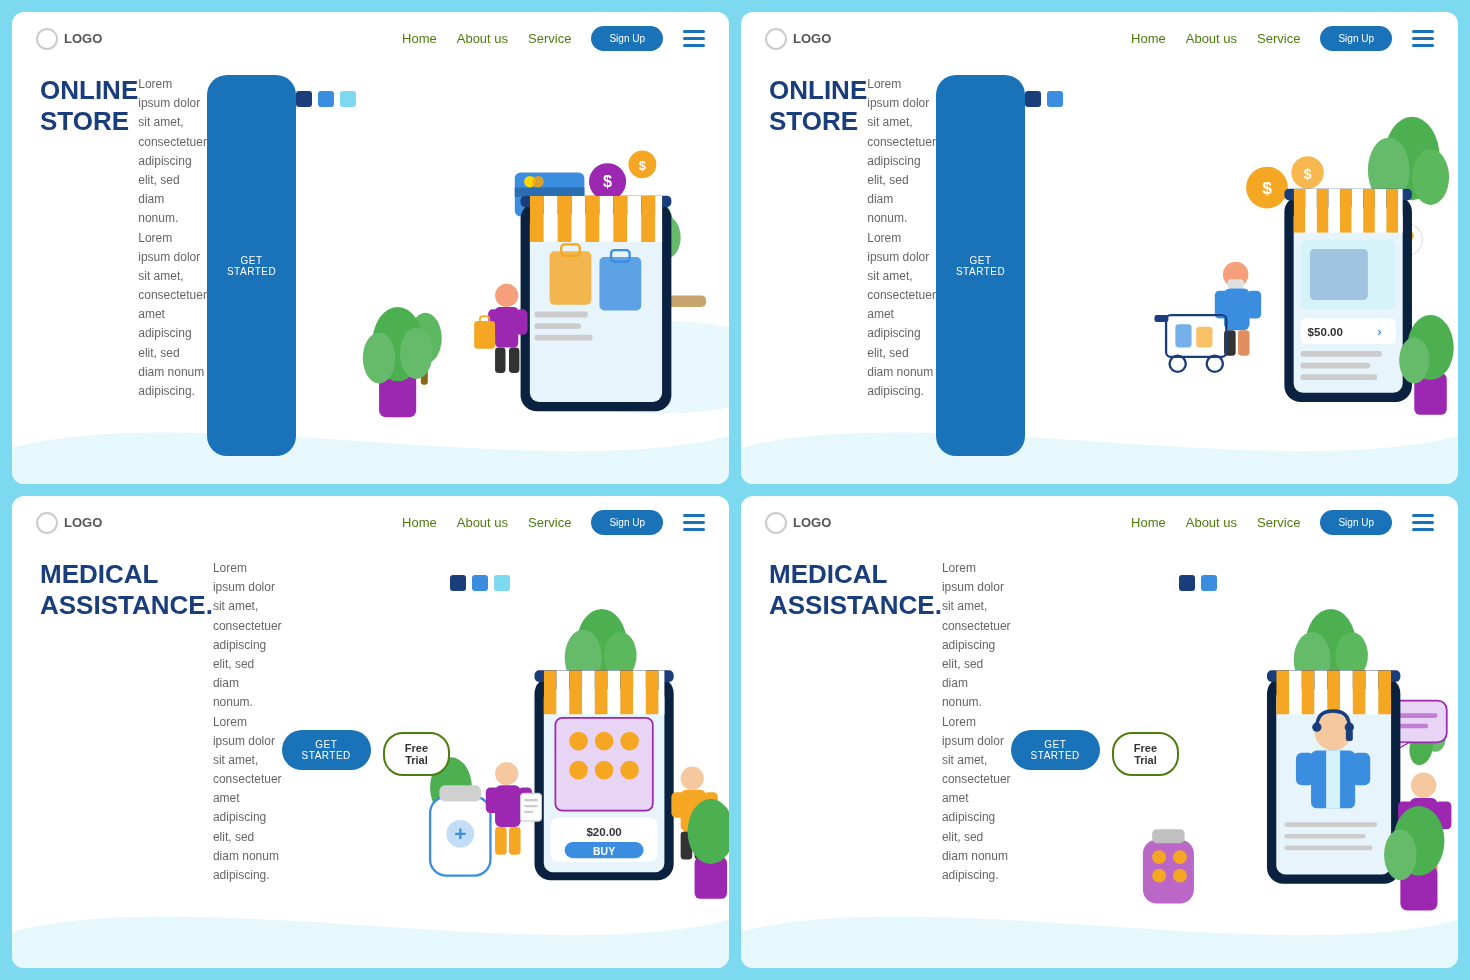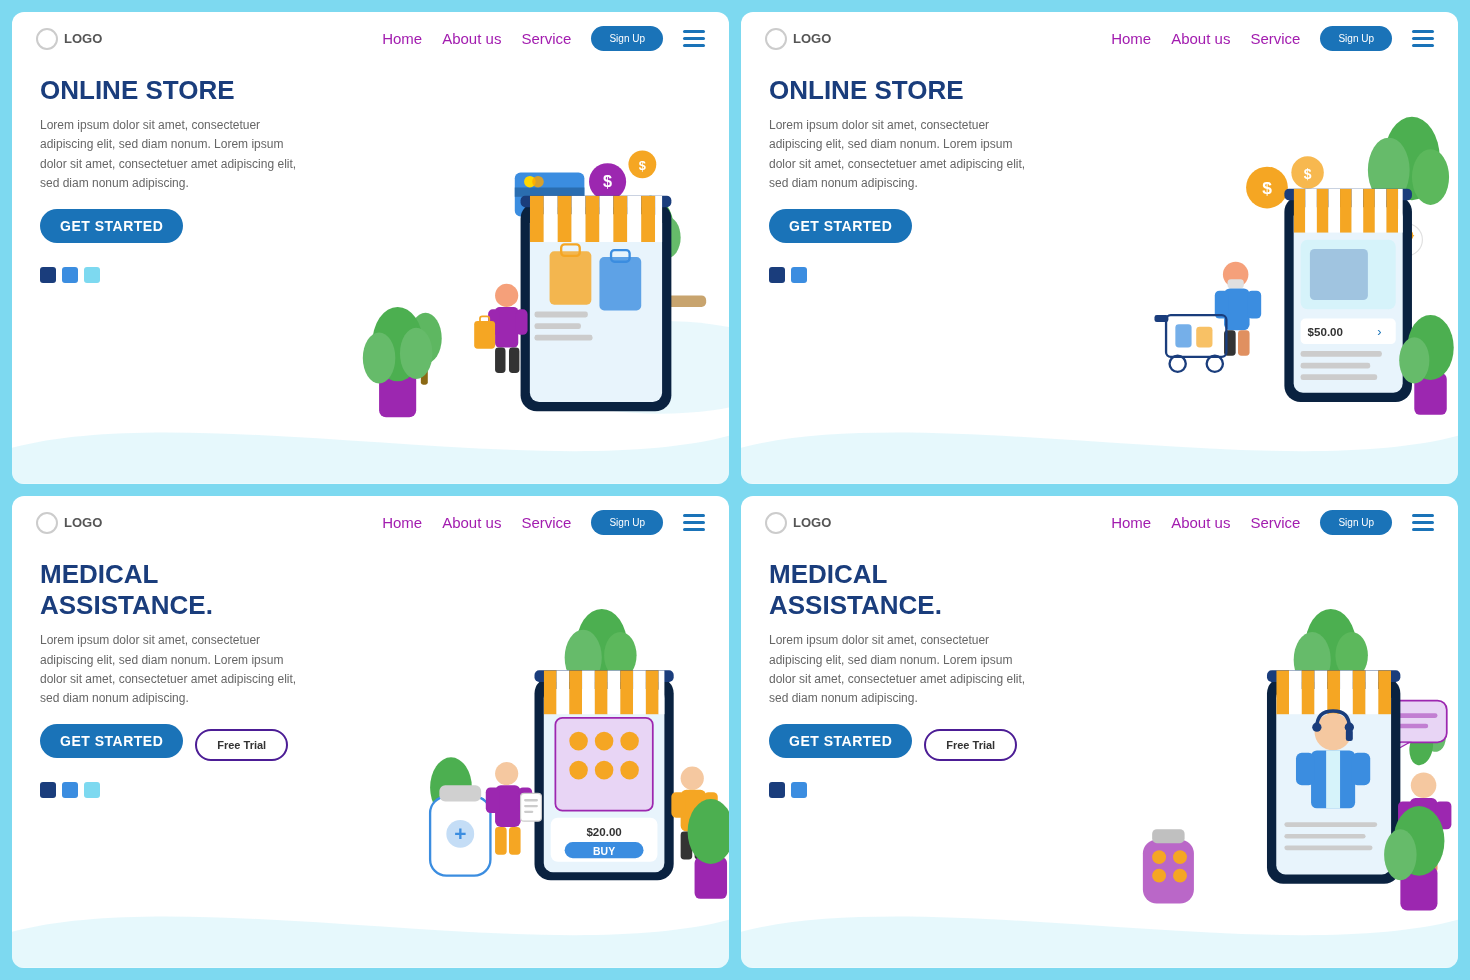--- a/index.html
+++ b/index.html
@@ -43,22 +43,22 @@
       height: 22px;
       border: 2px solid #ccc;
       border-radius: 50%;
     }
     .logo-text {
       font-size: 13px;
       color: #555;
       font-weight: 600;
     }
     .nav-link {
-      font-size: 15px;
-      color: #a21caf;
+      font-size: 13px;
+      color: #4d7c0f;
       cursor: pointer;
       white-space: nowrap;
     }
     .nav-signup {
       background: #1a73b8;
       color: white;
       border: none;
       border-radius: 20px;
       padding: 7px 18px;
       font-size: 10px;
@@ -84,21 +84,20 @@
       flex: 1;
       display: flex;
       position: relative;
       overflow: hidden;
     }
 
     .text-section {
       padding: 10px 28px 20px 28px;
       width: 45%;
       display: flex;
-      flex-direction: column;
       justify-content: flex-start;
       z-index: 2;
     }
 
     .page-title {
       font-size: 26px;
       font-weight: 900;
       color: #1a3d7c;
       text-transform: uppercase;
       line-height: 1.2;
@@ -111,33 +110,33 @@
       line-height: 1.6;
       margin-bottom: 16px;
     }
 
     .btn-get-started {
       background: #1a73b8;
       color: white;
       border: none;
       border-radius: 20px;
       padding: 9px 20px;
-      font-size: 14px;
-      font-weight: 700;
+      font-size: 10px;
+      font-weight: 400;
       cursor: pointer;
       letter-spacing: 0.5px;
       display: inline-block;
       width: fit-content;
       margin-bottom: 8px;
     }
 
     .btn-free-trial {
       background: white;
       color: #333;
-      border: 2px solid #4c1d95;
+      border: 2px solid #4d7c0f;
       border-radius: 20px;
       padding: 8px 20px;
       font-size: 11px;
       font-weight: 600;
       cursor: pointer;
       display: inline-block;
       width: fit-content;
     }
 
     .btn-row {

